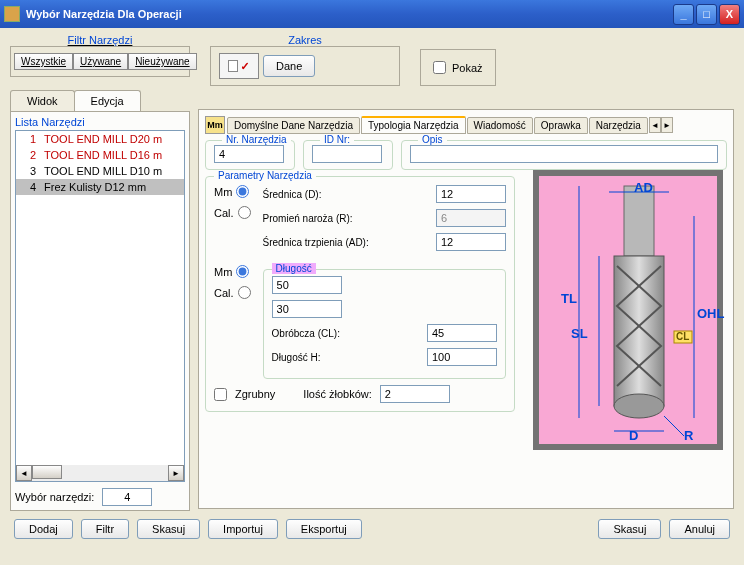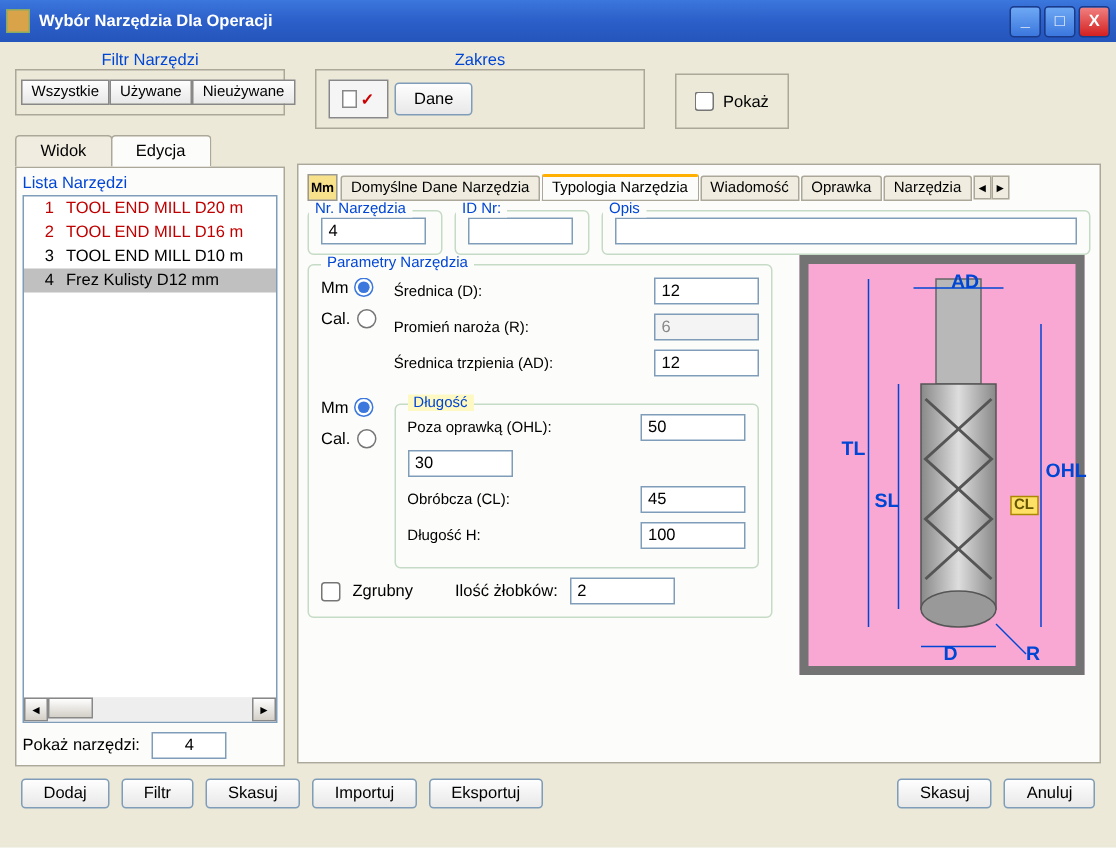--- a/index.html
+++ b/index.html
@@ -8,24 +8,24 @@
 .titlebar { height: 28px; background: linear-gradient(to bottom, #3b77dd 0%, #2c5fc9 50%, #2355bb 100%); display: flex; align-items: center; padding: 0 4px; color: white; font-weight: bold; font-size: 13px; }
 .titlebar-icon { width: 16px; height: 16px; background: #d9a34a; margin-right: 6px; border: 1px solid #8a6; }
 .titlebar-btns { margin-left: auto; display: flex; gap: 2px; }
 .tb-btn { width: 21px; height: 21px; background: linear-gradient(to bottom, #6ea9f5, #3b77dd); border: 1px solid #1a3a8a; border-radius: 3px; color: white; display: flex; align-items: center; justify-content: center; font-weight: bold; cursor: pointer; }
 .tb-close { background: linear-gradient(to bottom, #f08080, #d42020); }
 
 .content { padding: 6px 10px; }
 
 .top-row { display: flex; gap: 20px; margin-bottom: 4px; }
 .fieldset-label { color: #0046d5; font-size: 11px; text-align: center; }
-.filter-group { width: 180px; }
+.filter-group { width: 180px; text-decoration: underline; }
 .filter-btns { display: flex; gap: 0; border: 1px solid #aca899; padding: 6px 3px; }
 .filter-btn { border: 1px solid #888; background: linear-gradient(#fefefe,#e8e8e8); padding: 2px 6px; cursor: pointer; font-size:10px; }
-.zakres-group { width: 220px; }
+.zakres-group { width: 190px; }
 .zakres-box { border: 1px solid #aca899; padding: 6px 8px; display: flex; gap: 4px; align-items: center; }
 .icon-box { width: 40px; height: 26px; border: 1px solid #888; background: #f5f5f5; display:flex; align-items:center; justify-content:center; gap:2px; }
 .pokaz-box { border: 1px solid #aca899; padding: 6px 12px; display: flex; align-items: center; gap: 6px; margin-top: 15px; }
 
 .main-row { display: flex; gap: 8px; }
 
 .left-col { width: 180px; }
 .tabs { display: flex; }
 .tab { padding: 4px 16px; border: 1px solid #aca899; border-bottom: none; background: #f0ede0; cursor: pointer; border-radius: 3px 3px 0 0; margin-right: -1px; }
 .tab.active { background: #fcfcfa; position: relative; z-index: 2; }
@@ -46,37 +46,37 @@
 .right-col { flex: 1; }
 .right-panel { border: 1px solid #aca899; background: #fcfcfa; padding: 6px; height: 400px; position:relative; margin-top:19px; }
 .small-tabs { display:flex; align-items:center; margin-bottom:6px; }
 .small-icon { width:20px; height:18px; background:#f7e28b; border:1px solid #999; margin-right:2px; display:flex; align-items:center; justify-content:center; font-size:9px; font-weight:bold; }
 .stab { padding: 2px 6px; border: 1px solid #aca899; background: #f0ede0; font-size: 10px; cursor: pointer; border-radius: 2px 2px 0 0; margin-right:1px; }
 .stab.active { background: #fcfcfa; border-top: 2px solid #ffb000; }
 .stab-nav { width:12px; height:16px; border:1px solid #aca899; background:#f0ede0; display:flex; align-items:center; justify-content:center; font-size:8px; cursor:pointer; }
 
 .field-row { display:flex; gap:8px; margin-bottom:6px; }
 .fgroup { border:1px solid #c5dbc5; border-radius:4px; padding: 4px 8px 6px; position:relative; }
-.fgroup .flabel { position:absolute; top:-7px; left:0; background:#fcfcfa; padding:0 4px; color:#0046d5; font-size:10px; }
+.fgroup .flabel { position:absolute; top:-7px; left:16px; background:#fcfcfa; padding:0 4px; color:#0046d5; font-size:10px; }
 .fgroup input { border:1px solid #7f9db9; padding:2px 4px; font-size:11px; }
 
 .params-group { border:1px solid #c5dbc5; border-radius:4px; padding:8px; position:relative; margin-bottom:6px; }
 .params-title { position:absolute; top:-7px; left:8px; background:#fcfcfa; padding:0 4px; color:#0046d5; font-size:10px; }
 
 .param-block { display:flex; gap:12px; align-items:flex-start; }
 .unit-col { display:flex; flex-direction:column; gap:8px; font-size:10px; }
 .unit-col label { display:flex; align-items:center; gap:4px; }
 .param-fields { flex:1; }
 .prow { display:flex; align-items:center; margin-bottom:6px; }
 .prow .plabel { flex:1; font-size:10px; }
 .prow input { width:70px; border:1px solid #7f9db9; padding:2px 4px; text-align:left; font-size:11px; }
 .prow input:disabled { background:#f4f4f4; color:#888; }
 
 .dl-group { border:1px solid #c5dbc5; border-radius:4px; padding:6px 8px; position:relative; margin-top:4px; }
-.dl-group .dlabel { position:absolute; top:-7px; left:8px; background:#fef9c3; padding:0 4px; color:#0046d5; font-size:10px; }
+.dl-group .dlabel { position:absolute; top:-7px; left:8px; background:#f0abfc; padding:0 4px; color:#0046d5; font-size:10px; }
 
 .bottom-row { display:flex; align-items:center; gap:8px; margin-top:6px; font-size:10px; }
 .bottom-row input[type=text] { width:70px; border:1px solid #7f9db9; padding:2px 4px; }
 
 .tool-img { position:absolute; right:10px; top:60px; width:190px; height:280px; border:6px solid #737373; background:#f9a8d4; }
 .tlabel { position:absolute; color:#0046d5; font-weight:bold; font-size:13px; }
 
 .button-row { display:flex; gap:8px; margin-top:8px; padding: 0 4px; }
 .btn { border:1px solid #7f9db9; background:linear-gradient(#fefefe,#e8e8e8); padding:3px 14px; border-radius:3px; cursor:pointer; font-size:11px; }
 .button-row .spacer { flex:1; }
@@ -153,21 +153,21 @@
             </div>
           <div class="hscroll">
             <div class="arr">◄</div>
             <div class="track">
                 <div class="thumb"></div>
               </div>
             <div class="arr">►</div>
           </div>
         </div>
         <div class="ilosc-row">
-          <span>Pokaż narzędzi:</span>
+          <span>Wybór narzędzi:</span>
           <input type="text" value="4" style="">
         </div>
       </div>
     </div>
 
     <div class="right-col">
       <div class="right-panel">
         <div class="small-tabs">
           <div class="small-icon">Mm</div>
           <div class="stab">Domyślne Dane Narzędzia</div>
@@ -231,21 +231,20 @@
                 </label>
               <label>
                   <span>Cal.</span>
                   <input type="radio" name="u2" style="">
                 </label>
             </div>
             <div class="param-fields">
               <div class="dl-group">
                 <div class="dlabel">Długość</div>
                 <div class="prow">
-                    <span class="plabel">Poza oprawką (OHL):</span>
                     <input type="text" value="50" style="">
                   </div>
                 <div class="prow">
                     <input type="text" value="30" style="">
                   </div>
                 <div class="prow">
                     <span class="plabel">Obróbcza (CL):</span>
                     <input type="text" value="45" style="">
                   </div>
                 <div class="prow">
@@ -286,21 +285,21 @@
             <line x1="40" y1="10" x2="40" y2="242" stroke="#0046d5"></line>
             <line x1="60" y1="80" x2="60" y2="230" stroke="#0046d5"></line>
             <line x1="155" y1="40" x2="155" y2="242" stroke="#0046d5"></line>
             <line x1="75" y1="255" x2="125" y2="255" stroke="#0046d5"></line>
             <line x1="125" y1="240" x2="145" y2="260" stroke="#0046d5"></line>
 
             <rect x="135" y="155" width="18" height="12" fill="#ffe066" stroke="#aa8800"></rect>
           </svg>
           <div class="tlabel" style="top:4px; left:95px;">AD</div>
           <div class="tlabel" style="top:115px; left:22px;">TL</div>
-          <div class="tlabel" style="top:150px; left:44px;text-align:center;">SL</div>
+          <div class="tlabel" style="top:150px; left:32px;text-align:center;">SL</div>
           <div class="tlabel" style="top:130px; left:158px;">OHL</div>
           <div class="tlabel" style="top:155px; left:137px; font-size:10px; color:#665500;">CL</div>
           <div class="tlabel" style="top:252px; left:90px;">D</div>
           <div class="tlabel" style="top:252px; left:145px;">R</div>
         </div>
 
       </div>
     </div>
   </div>
 

